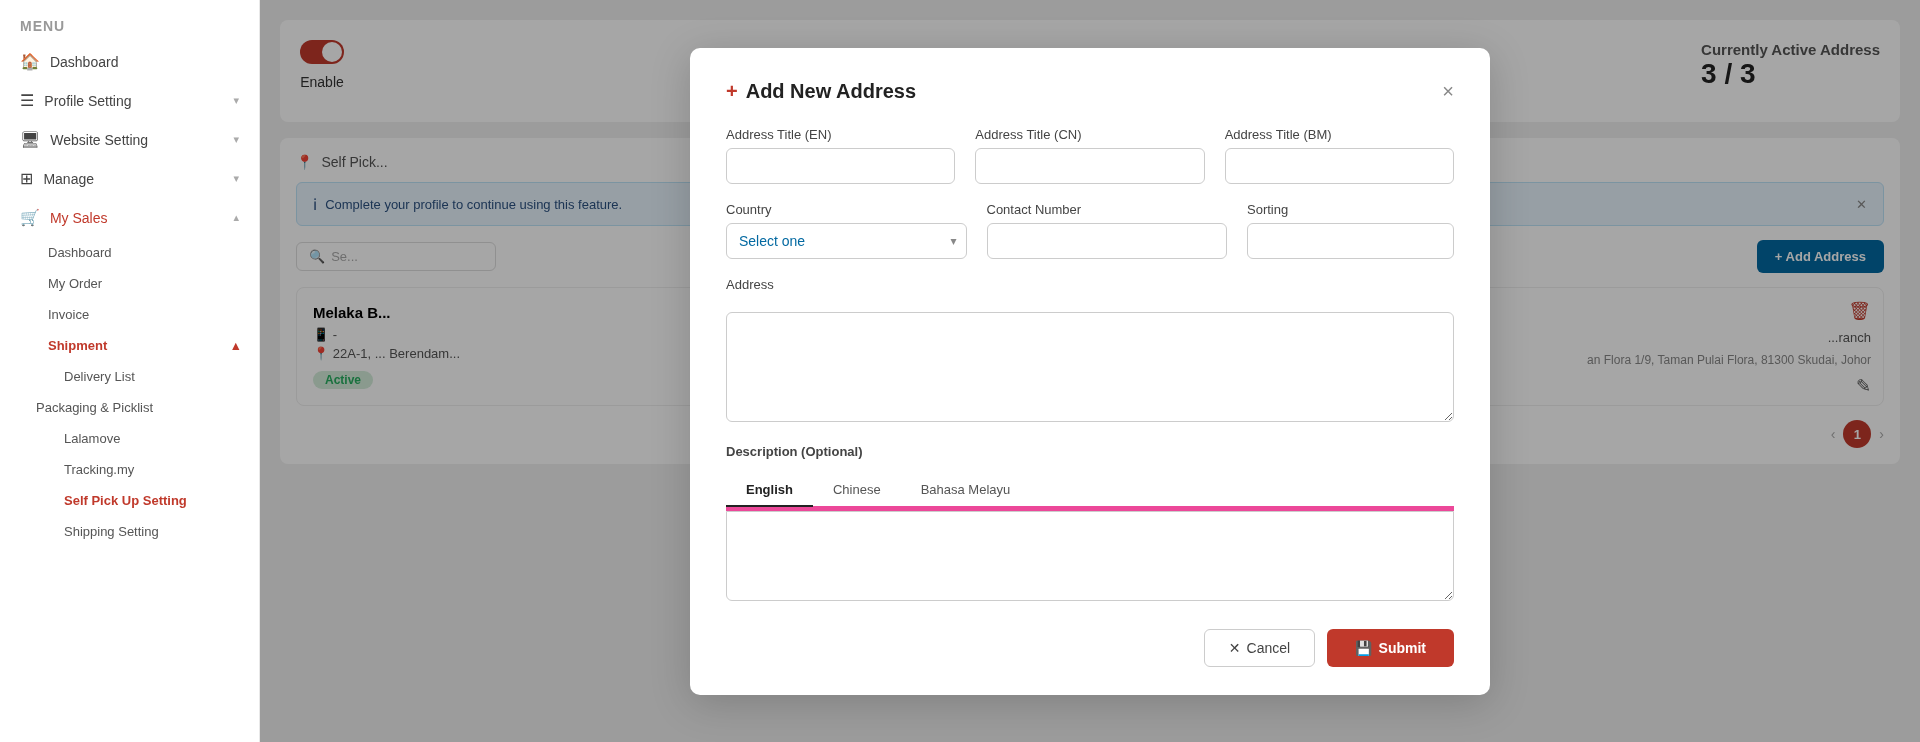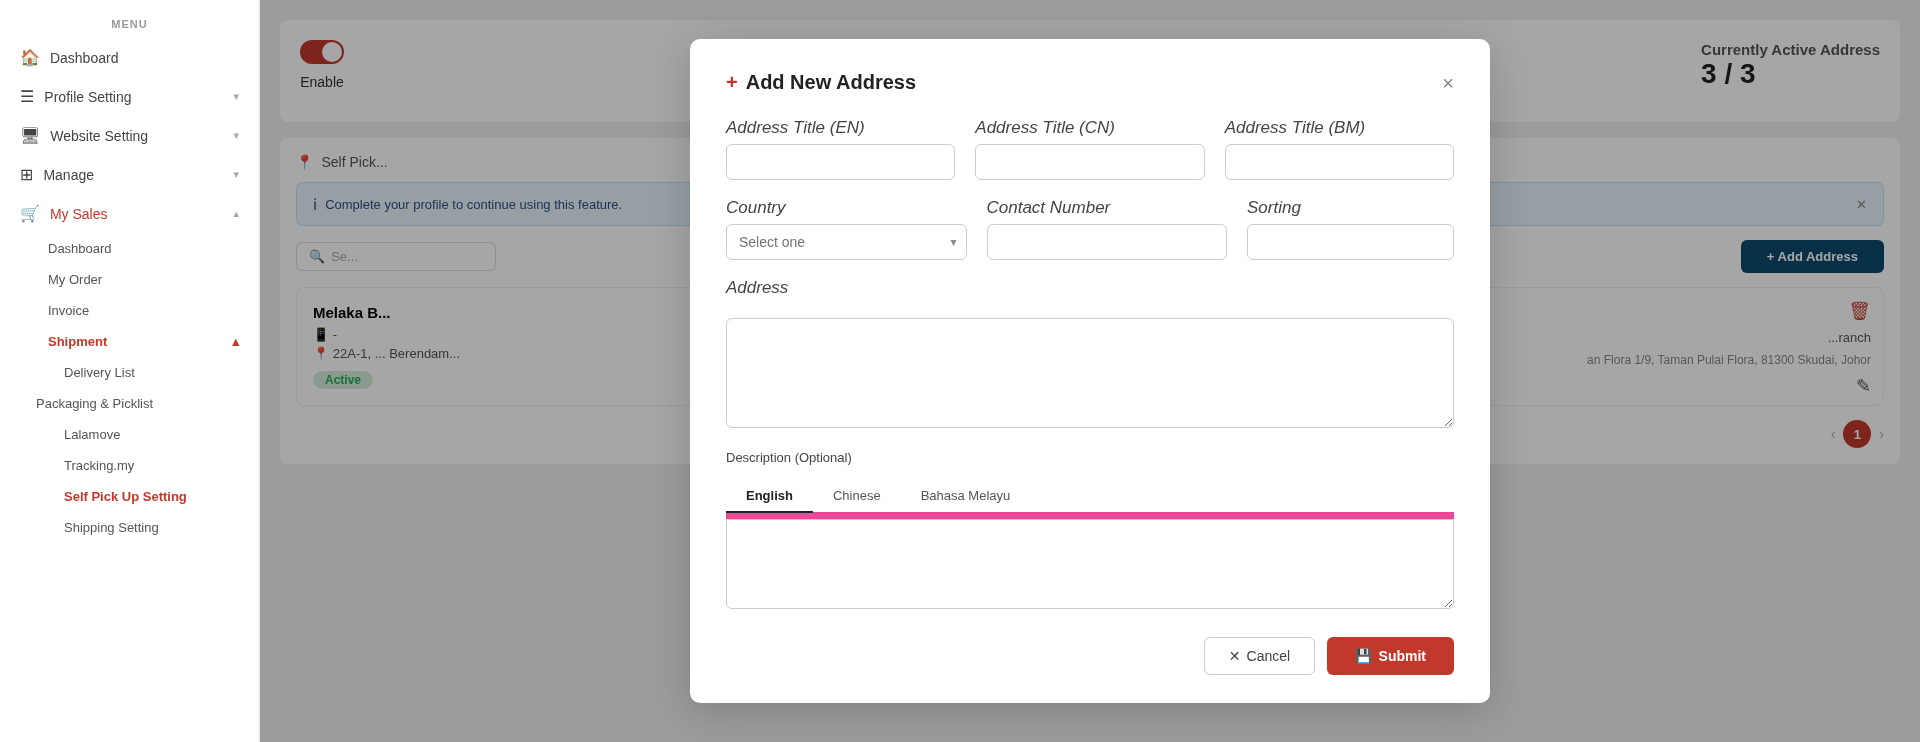--- a/index.html
+++ b/index.html
@@ -10,26 +10,25 @@
       width: 260px;
       min-width: 260px;
       background: #fff;
       border-right: 1px solid #e8e8e8;
       display: flex;
       flex-direction: column;
       height: 742px;
       overflow-y: auto;
     }
     .sidebar-menu-label {
-      font-size: 11px;
+      font-size: 14px;
       font-weight: 700;
       color: #999;
       padding: 18px 20px 8px;
       letter-spacing: 1px;
-      text-align: center;
     }
     .sidebar-item {
       display: flex;
       align-items: center;
       padding: 10px 20px;
       cursor: pointer;
       color: #444;
       font-size: 14px;
       gap: 10px;
     }
@@ -146,25 +145,25 @@
       border: 1px solid #ddd;
       border-radius: 6px;
       padding: 6px 12px;
       background: #fff;
       width: 200px;
       font-size: 13px;
       color: #aaa;
       gap: 6px;
     }
     .add-address-btn {
-      background: #0c4a6e;
+      background: #0369a1;
       color: #fff;
       border: none;
       border-radius: 6px;
-      padding: 9px 26px;
+      padding: 9px 18px;
       font-size: 13px;
       font-weight: 600;
       cursor: pointer;
       display: flex;
       align-items: center;
       gap: 6px;
     }
     .address-card {
       background: #fff;
       border: 1px solid #eee;
@@ -277,44 +276,43 @@
       gap: 20px;
       margin-bottom: 18px;
     }
     .form-group {
       display: flex;
       flex-direction: column;
       flex: 1;
       gap: 6px;
     }
     .form-label {
-      font-size: 17px;
+      font-size: 13px;
       color: #444;
       font-weight: 500;
-      font-style: italic;
     }
     .form-input {
       border: 1px solid #ccc;
       border-radius: 6px;
       padding: 9px 12px;
       font-size: 14px;
       color: #222;
       outline: none;
       background: #fff;
     }
     .form-select-wrap {
       position: relative;
     }
     .form-select {
       width: 100%;
       border: 1px solid #ccc;
       border-radius: 6px;
       padding: 9px 32px 9px 12px;
       font-size: 14px;
-      color: #737373;
+      color: #0369a1;
       background: #fff;
       appearance: none;
       outline: none;
     }
     .select-chevron {
       position: absolute;
       right: 10px;
       top: 50%;
       transform: translateY(-50%);
       color: #888;
@@ -329,26 +327,26 @@
       color: #222;
       outline: none;
       resize: vertical;
       min-height: 110px;
       width: 100%;
       background: #fff;
     }
     .desc-label {
       font-size: 13px;
       color: #444;
-      font-weight: 400;
+      font-weight: 700;
       margin-bottom: 15px;
     }
     .lang-tabs {
       display: flex;
-      border-bottom: 7px solid #ec4899;
+      border-bottom: 5px solid #ec4899;
       margin-bottom: 0;
     }
     .lang-tab {
       padding: 8px 20px;
       font-size: 13px;
       cursor: pointer;
       color: #555;
       border-bottom: 2px solid transparent;
       margin-bottom: -1px;
     }

